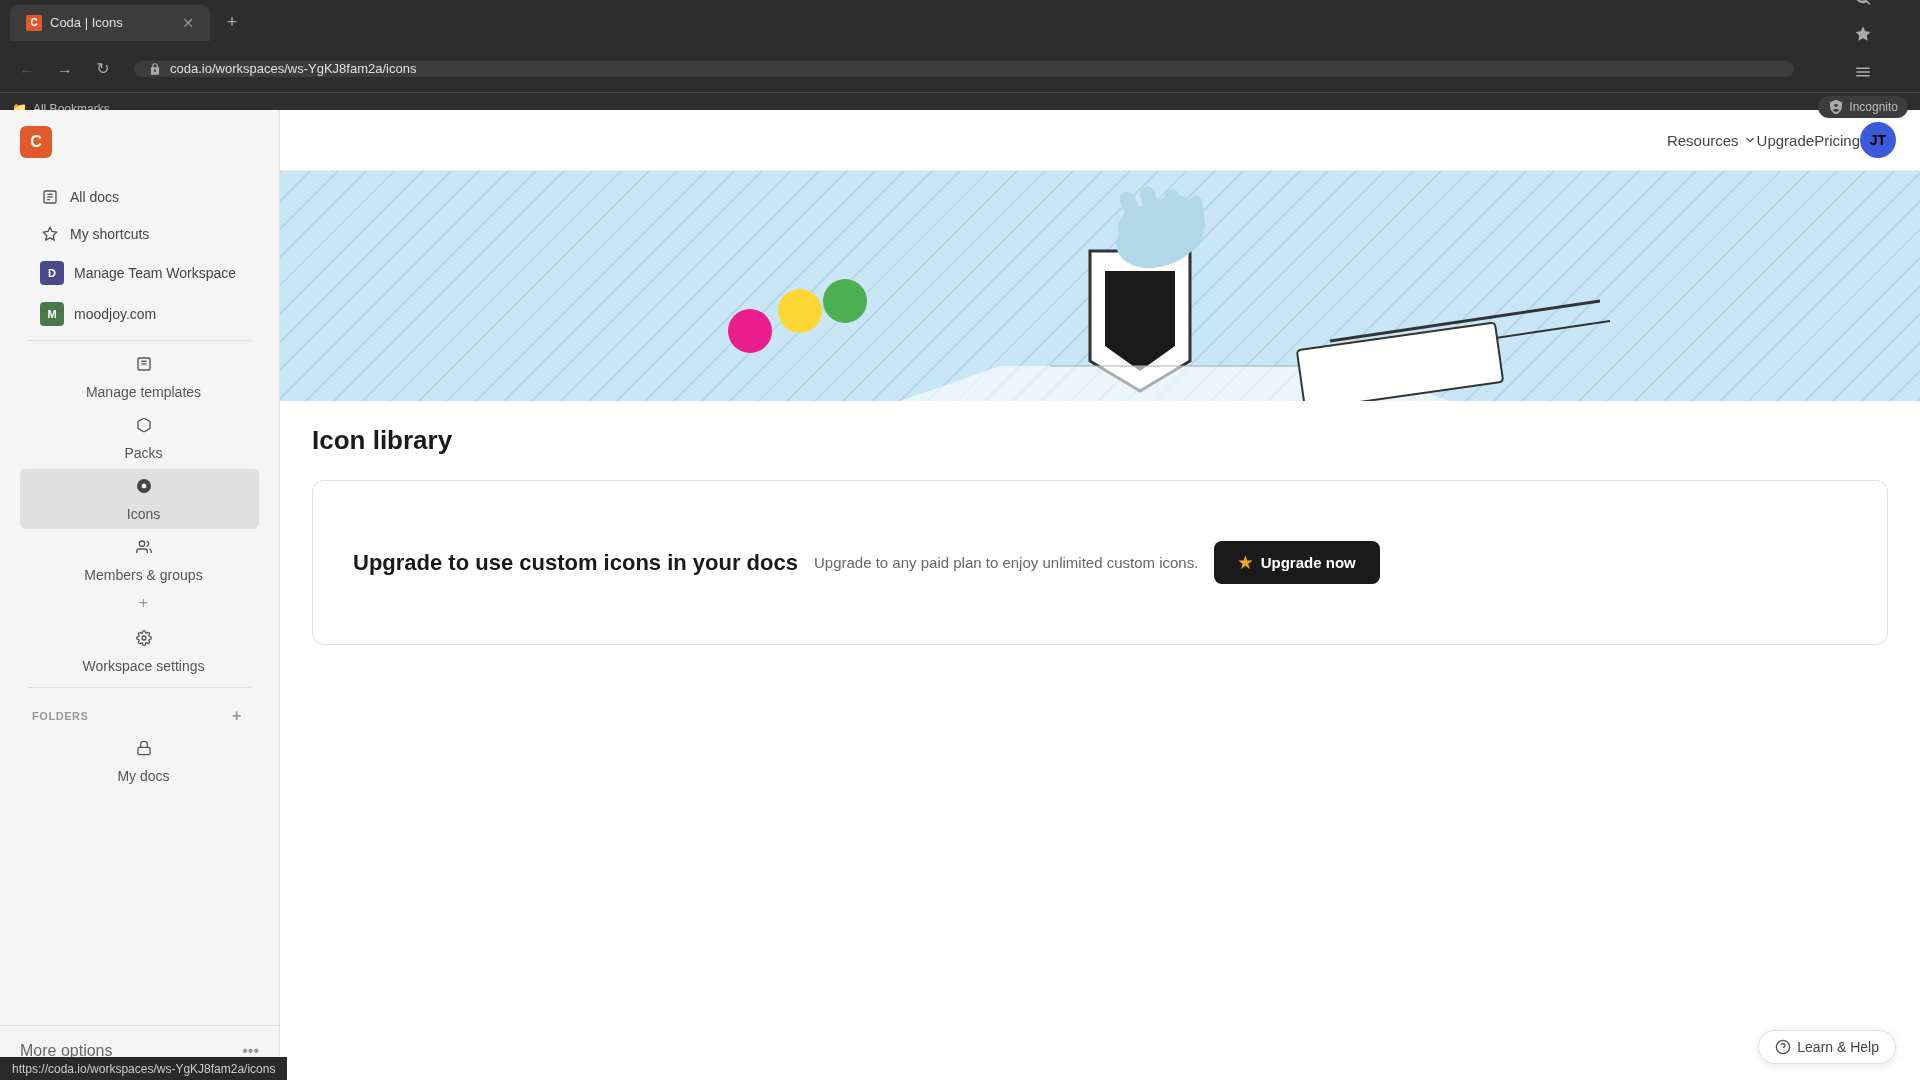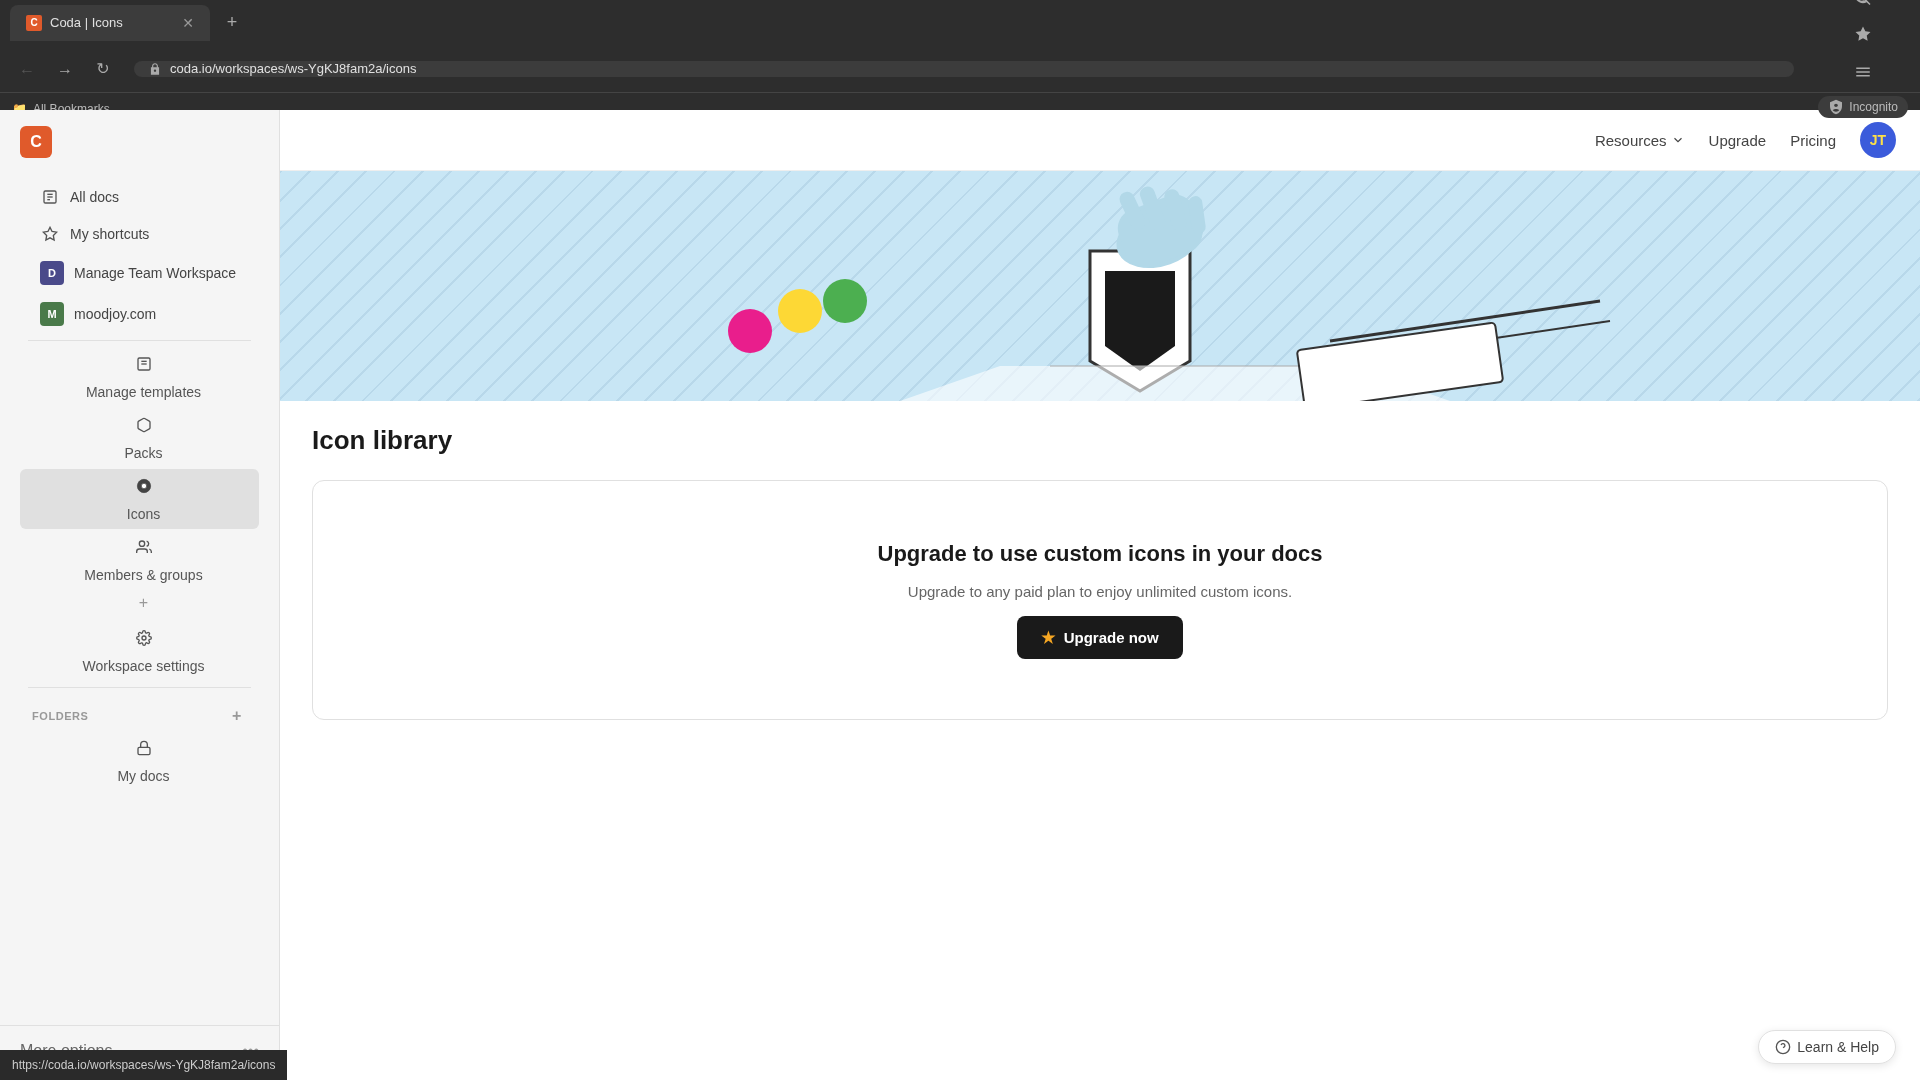--- a/index.html
+++ b/index.html
@@ -39,43 +39,43 @@
     .workspace-avatar.m-avatar { background: #4a7a4a; }
     .sidebar-section-header { padding: 12px 20px 4px; font-size: 11px; font-weight: 600; color: #999; text-transform: uppercase; letter-spacing: 0.05em; display: flex; align-items: center; justify-content: space-between; }
     .sidebar-add-btn { width: 20px; height: 20px; display: flex; align-items: center; justify-content: center; color: #999; cursor: pointer; font-size: 16px; border-radius: 4px; }
     .sidebar-sub-item { display: flex; align-items: center; gap: 10px; padding: 7px 20px 7px 28px; cursor: pointer; color: #555; font-size: 14px; border-radius: 6px; margin: 1px 8px; flex-direction: column; }
     .sidebar-sub-item.active { background: #e0e0e0; }
     .sidebar-bottom { margin-top: auto; padding: 8px 0 12px; border-top: 1px solid #e0e0e0; }
     .more-options { display: flex; align-items: center; gap: 10px; padding: 8px 20px; cursor: pointer; color: #666; font-size: 16px; }
 
     
     .main-content { flex: 1; display: flex; flex-direction: column; overflow: hidden; }
-    .top-nav { display: flex; align-items: center; justify-content: flex-end; padding: 12px 24px; border-bottom: 1px solid #eee; gap: 24px; }
+    .top-nav { display: flex; align-items: center; justify-content: flex-end; padding: 12px 24px; border-bottom: 1px solid #eee; }
     .nav-link { font-size: 15px; color: #444; cursor: pointer; display: flex; align-items: center; gap: 4px; }
-    .user-avatar { width: 36px; height: 36px; background: #3b5bdb; border-radius: 50%; display: flex; align-items: center; justify-content: center; color: #fde047; font-weight: bold; font-size: 14px; cursor: pointer; }
+    .user-avatar { width: 36px; height: 36px; background: #3b5bdb; border-radius: 50%; display: flex; align-items: center; justify-content: center; color: #000000; font-weight: bold; font-size: 14px; cursor: pointer; }
     .content-area { flex: 1; overflow-y: auto; }
     .hero-banner { width: 100%; height: 230px; background: #c8e6f5; position: relative; overflow: hidden; }
     
     .stripe-bg { position: absolute; top: 0; left: 0; right: 0; bottom: 0; background: repeating-linear-gradient(135deg, #b8d8ea 0px, #b8d8ea 2px, #c8e6f5 2px, #c8e6f5 20px); }
     
     .hero-svg { position: absolute; top: 0; left: 0; width: 100%; height: 100%; }
     .content-body { padding: 24px 32px; }
     .page-title { font-size: 26px; font-weight: 700; color: #1a1a1a; margin-bottom: 24px; }
-    .upgrade-card { border: 1px solid #e0e0e0; border-radius: 12px; padding: 60px 40px; display: flex; flex-direction: column; align-items: center; text-align: center; gap: 16px; background: #fff; }
+    .upgrade-card { border: 1px solid #e0e0e0; border-radius: 12px; padding: 60px 40px; display: flex; flex-direction: row; align-items: center; text-align: center; gap: 16px; background: #fff; }
     .upgrade-title { font-size: 22px; font-weight: 600; color: #1a1a1a; }
     .upgrade-desc { font-size: 15px; color: #666; }
     .upgrade-btn { display: flex; align-items: center; gap: 8px; background: #1a1a1a; color: #fff; border: none; border-radius: 8px; padding: 12px 24px; font-size: 15px; font-weight: 600; cursor: pointer; }
     .upgrade-btn-star { color: #f5a623; font-size: 16px; }
 
     
     .bottom-bar { position: fixed; bottom: 0; right: 0; padding: 16px 24px; display: flex; align-items: flex-end; gap: 8px; }
     .learn-help-btn { display: flex; align-items: center; gap: 6px; background: #fff; border: 1px solid #e0e0e0; border-radius: 20px; padding: 8px 16px; font-size: 14px; color: #444; cursor: pointer; box-shadow: 0 2px 8px rgba(0,0,0,0.1); }
 
     
-    .status-bar { position: fixed; bottom: 0; left: 0; background: #2a2a2a; color: #ccc; font-size: 12px; padding: 4px 12px; height: 30px; display: flex; align-items: center; max-width: 400px; white-space: nowrap; overflow: hidden; }
+    .status-bar { position: fixed; bottom: 0; left: 0; background: #2a2a2a; color: #ccc; font-size: 12px; padding: 4px 12px; height: 23px; display: flex; align-items: center; max-width: 400px; white-space: nowrap; overflow: hidden; }
 
     
     .sidebar-divider { height: 1px; background: #e0e0e0; margin: 6px 16px; }
   </style>
 </head>
 <body>
 
 <div class="browser-chrome">
   <div class="browser-title-bar">
     <div class="browser-tab">

